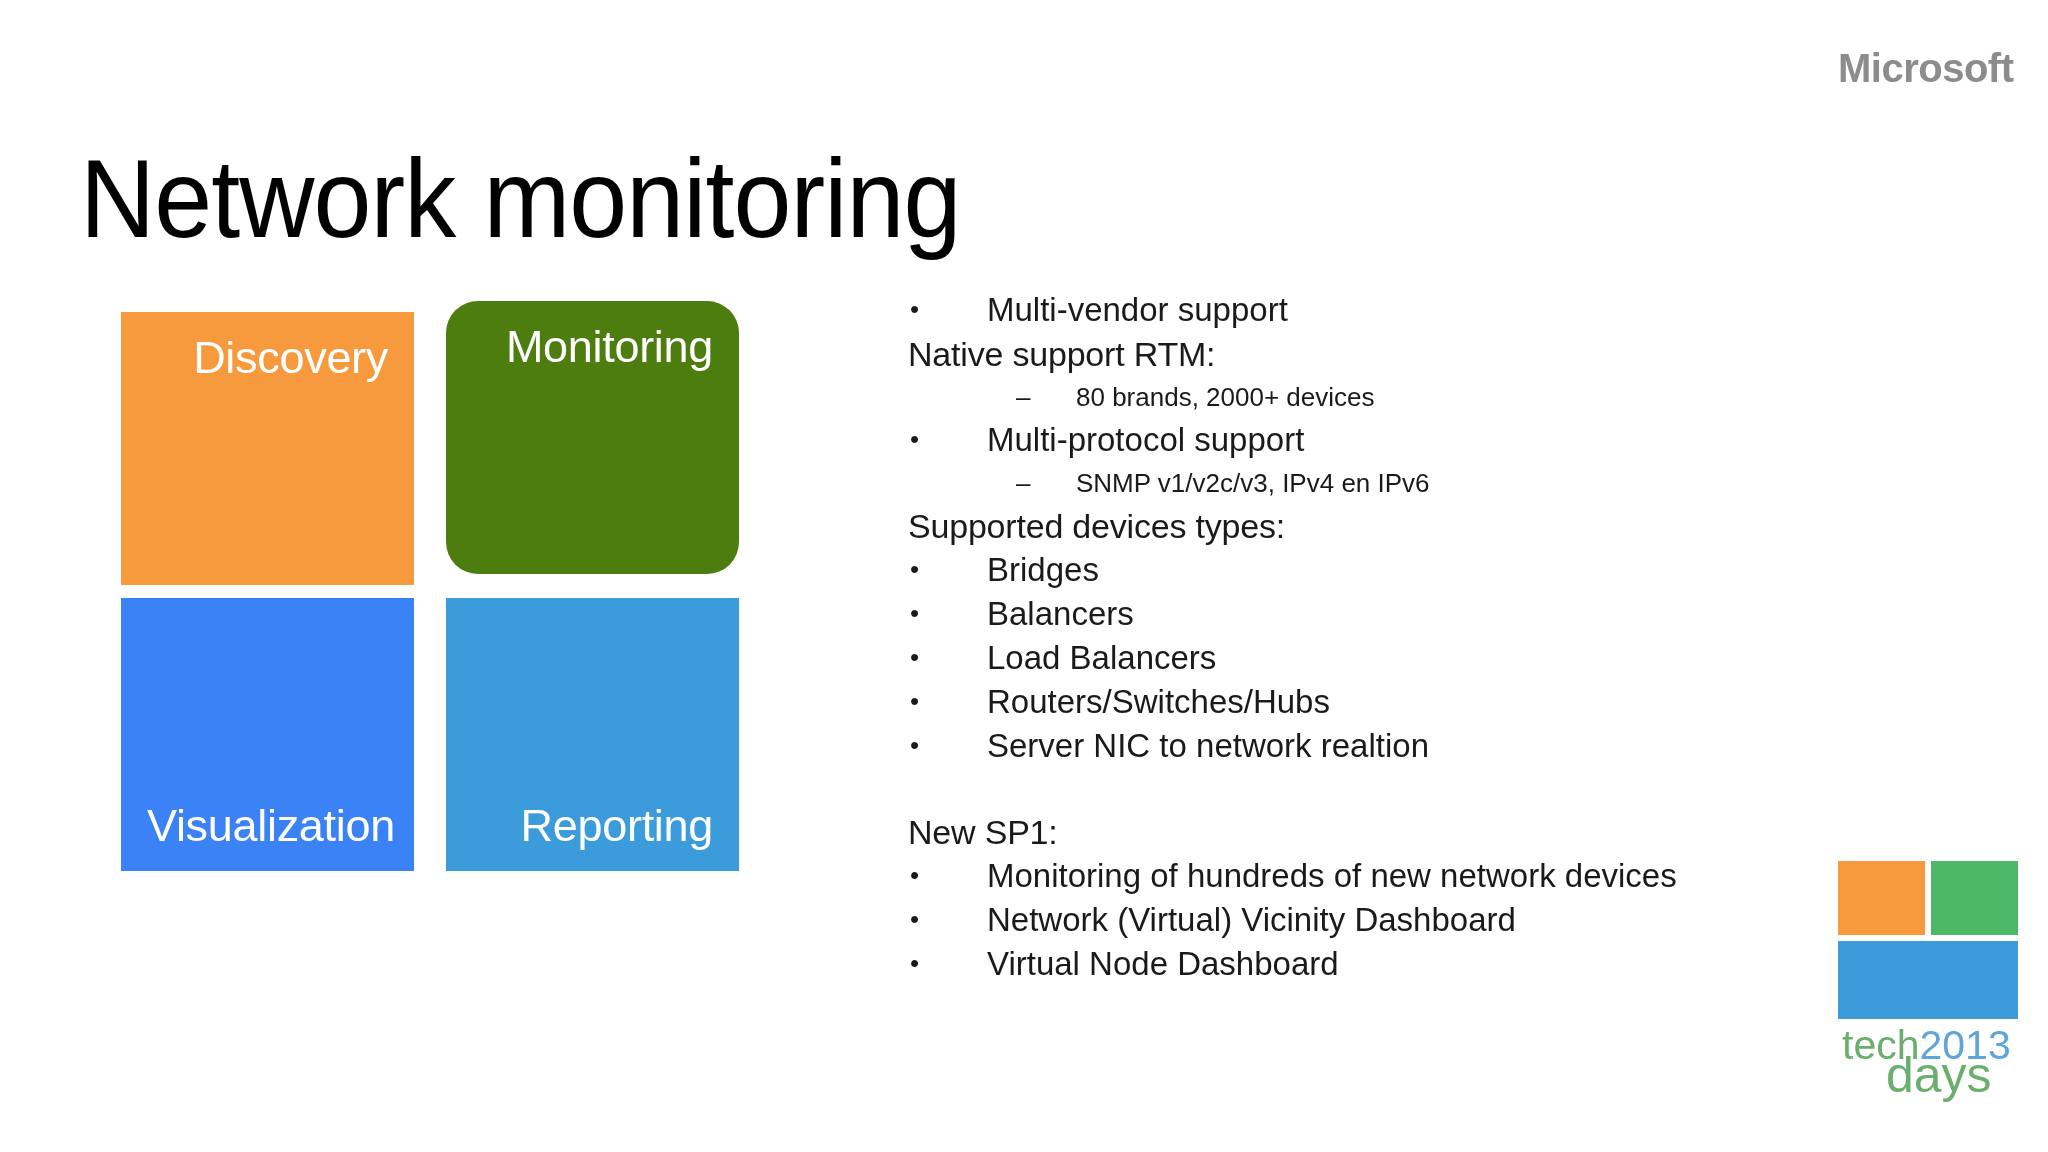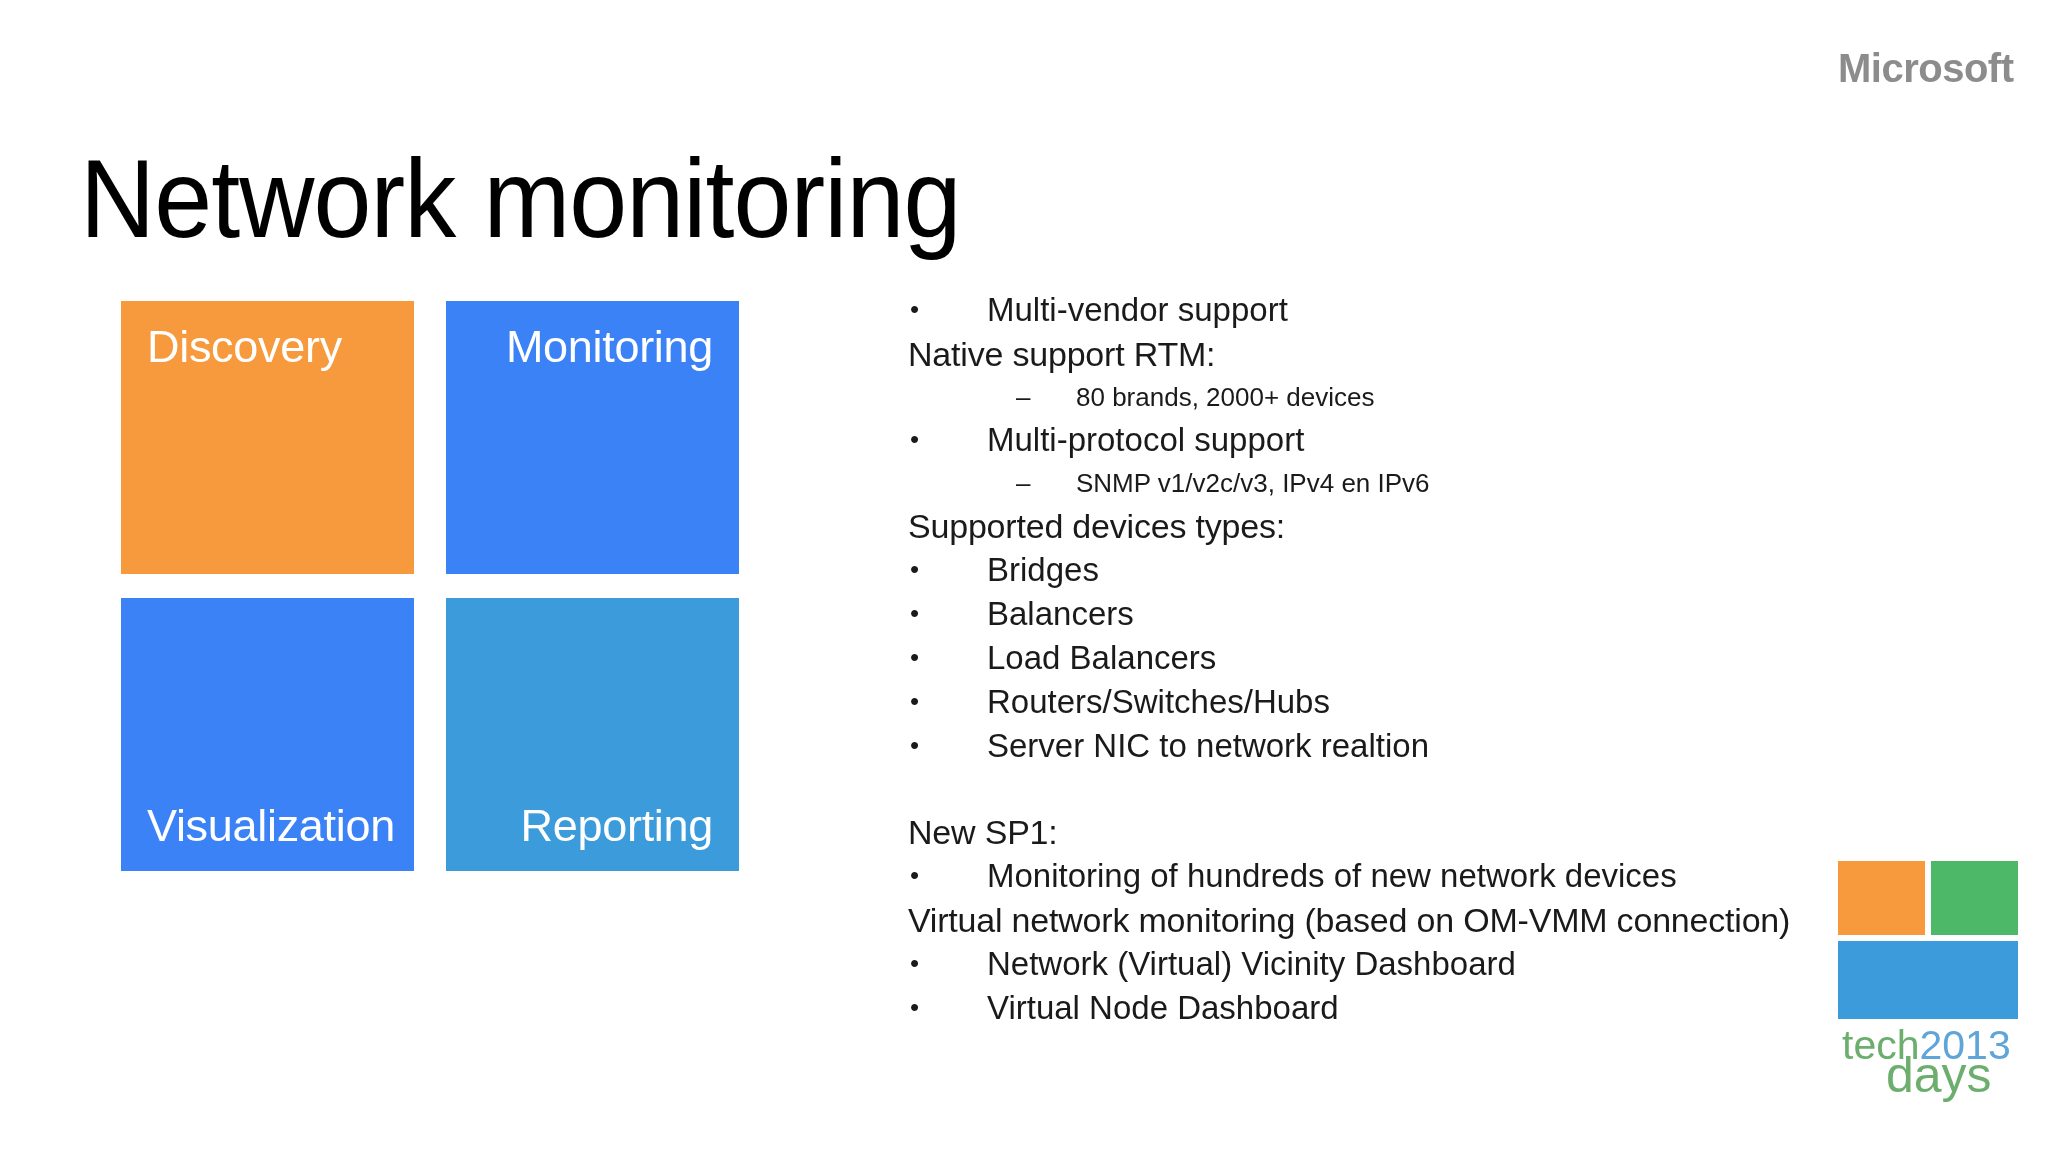--- a/index.html
+++ b/index.html
@@ -59,23 +59,23 @@
     position: absolute;
     box-sizing: border-box;
     padding: 22px 26px;
     color: #ffffff;
     font-size: 45px;
     font-weight: 300;
     line-height: 1.05;
     letter-spacing: -0.3px;
   }
   .tile-discovery {
-    left: 0px;  top: 0px;
-    width: 293px; height: 273px;
-    text-align: left;
+    left: 0px;  top: 11px;
+    width: 293px; height: 273px;
+    text-align: right;
   }
   .tile-monitoring {
     left: 325px; top: 0px;
     width: 293px; height: 273px;
     text-align: right;
   }
   .tile-visualization {
     left: 0px;  top: 297px;
     width: 293px; height: 273px;
     text-align: left;
@@ -194,21 +194,21 @@
 <div id="slide">
 
   <div id="ms-logo" style="color: rgb(140, 140, 140);">Microsoft</div>
 
   <h1 id="title">Network monitoring</h1>
 
   <div id="tiles">
     <div class="tile tile-discovery" style="background: rgb(247, 154, 61);">
       <span>Discovery</span>
     </div>
-    <div class="tile tile-monitoring" style="background: #3b82f6;">
+    <div class="tile tile-monitoring" style="background: #4d7c0f; border-radius: 32px;">
       <span>Monitoring</span>
     </div>
     <div class="tile tile-visualization" style="background: #3b82f6;">
       <span>Visualization</span>
     </div>
     <div class="tile tile-reporting" style="background: rgb(59, 155, 219);">
       <span>Reporting</span>
     </div>
   </div>
 
@@ -220,21 +220,20 @@
       <div class="ln lvl2">SNMP v1/v2c/v3, IPv4 en IPv6</div>
       <div class="ln lvl0">Supported devices types:</div>
       <div class="ln lvl1">Bridges</div>
       <div class="ln lvl1">Balancers</div>
       <div class="ln lvl1">Load Balancers</div>
       <div class="ln lvl1">Routers/Switches/Hubs</div>
       <div class="ln lvl1">Server NIC to network realtion</div>
       <div class="spacer"></div>
       <div class="ln lvl0">New SP1:</div>
       <div class="ln lvl1">Monitoring of hundreds of new network devices</div>
-      <div class="ln lvl0">Virtual network monitoring (based on OM-VMM connection)</div>
       <div class="ln lvl1">Network (Virtual) Vicinity Dashboard</div>
       <div class="ln lvl1">Virtual Node Dashboard</div>
     </div>
 
   <div id="td-logo">
     <div id="td-squares">
       <div class="td-sq td-orange" style="background: rgb(247, 154, 61);"></div>
       <div class="td-sq td-green" style="background: rgb(76, 184, 104);"></div>
       <div class="td-sq td-blue" style="background: rgb(59, 155, 219);"></div>
     </div>

